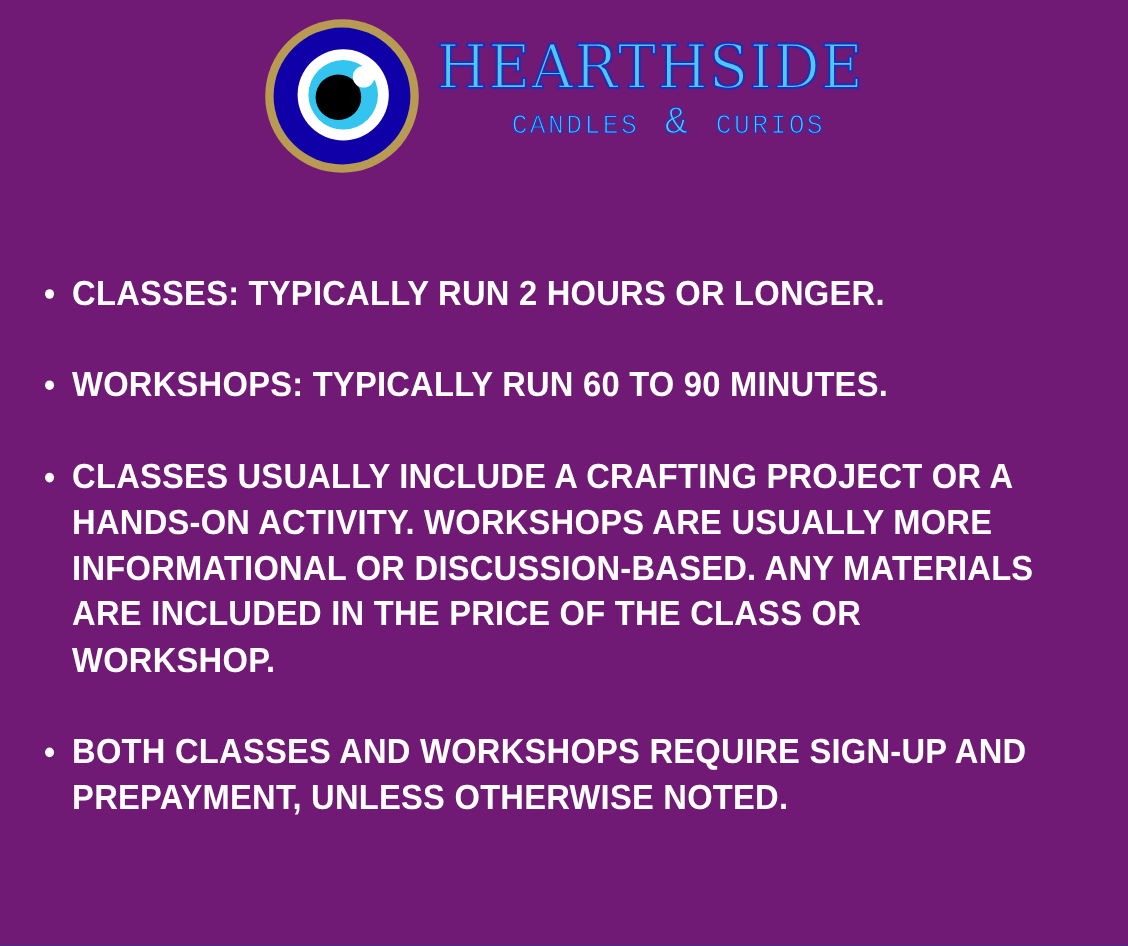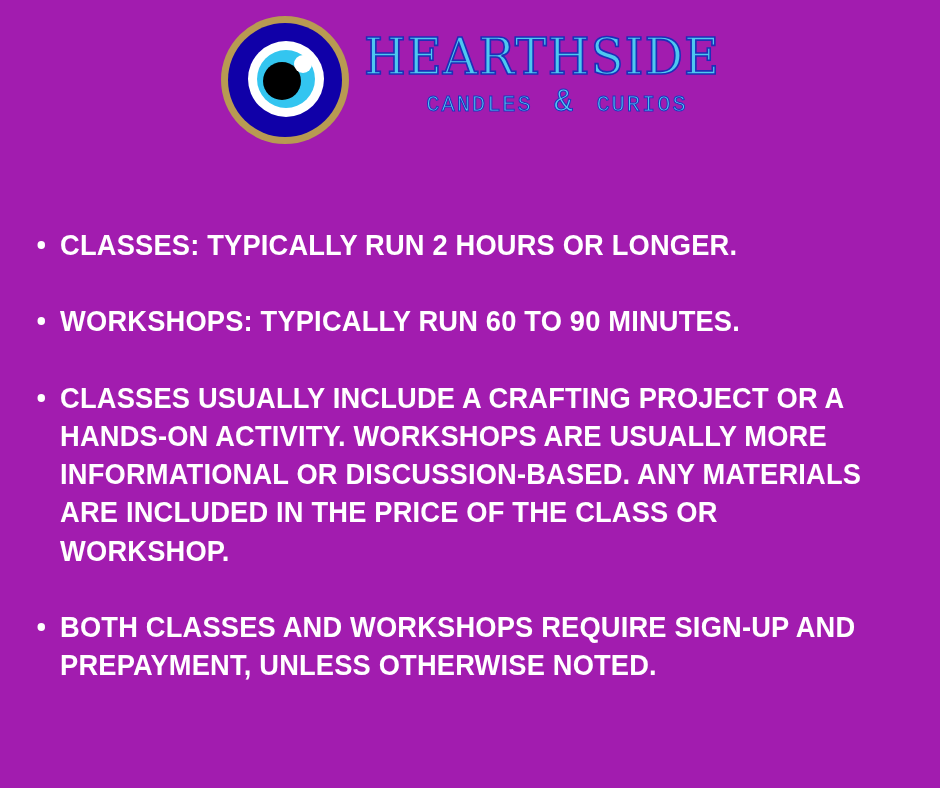--- a/index.html
+++ b/index.html
@@ -11,21 +11,21 @@
     height: 788px;
     overflow: hidden;
     background: #0449ae;
     font-family: "Liberation Sans", sans-serif;
   }
 
   .poster {
     position: relative;
     width: 940px;
     height: 788px;
-    background: #a21caf;
+    background: #701a75;
     box-sizing: border-box;
   }
 
   
   .brand-header {
     position: absolute;
     top: 12px;
     left: 0;
     width: 940px;
     height: 140px;

